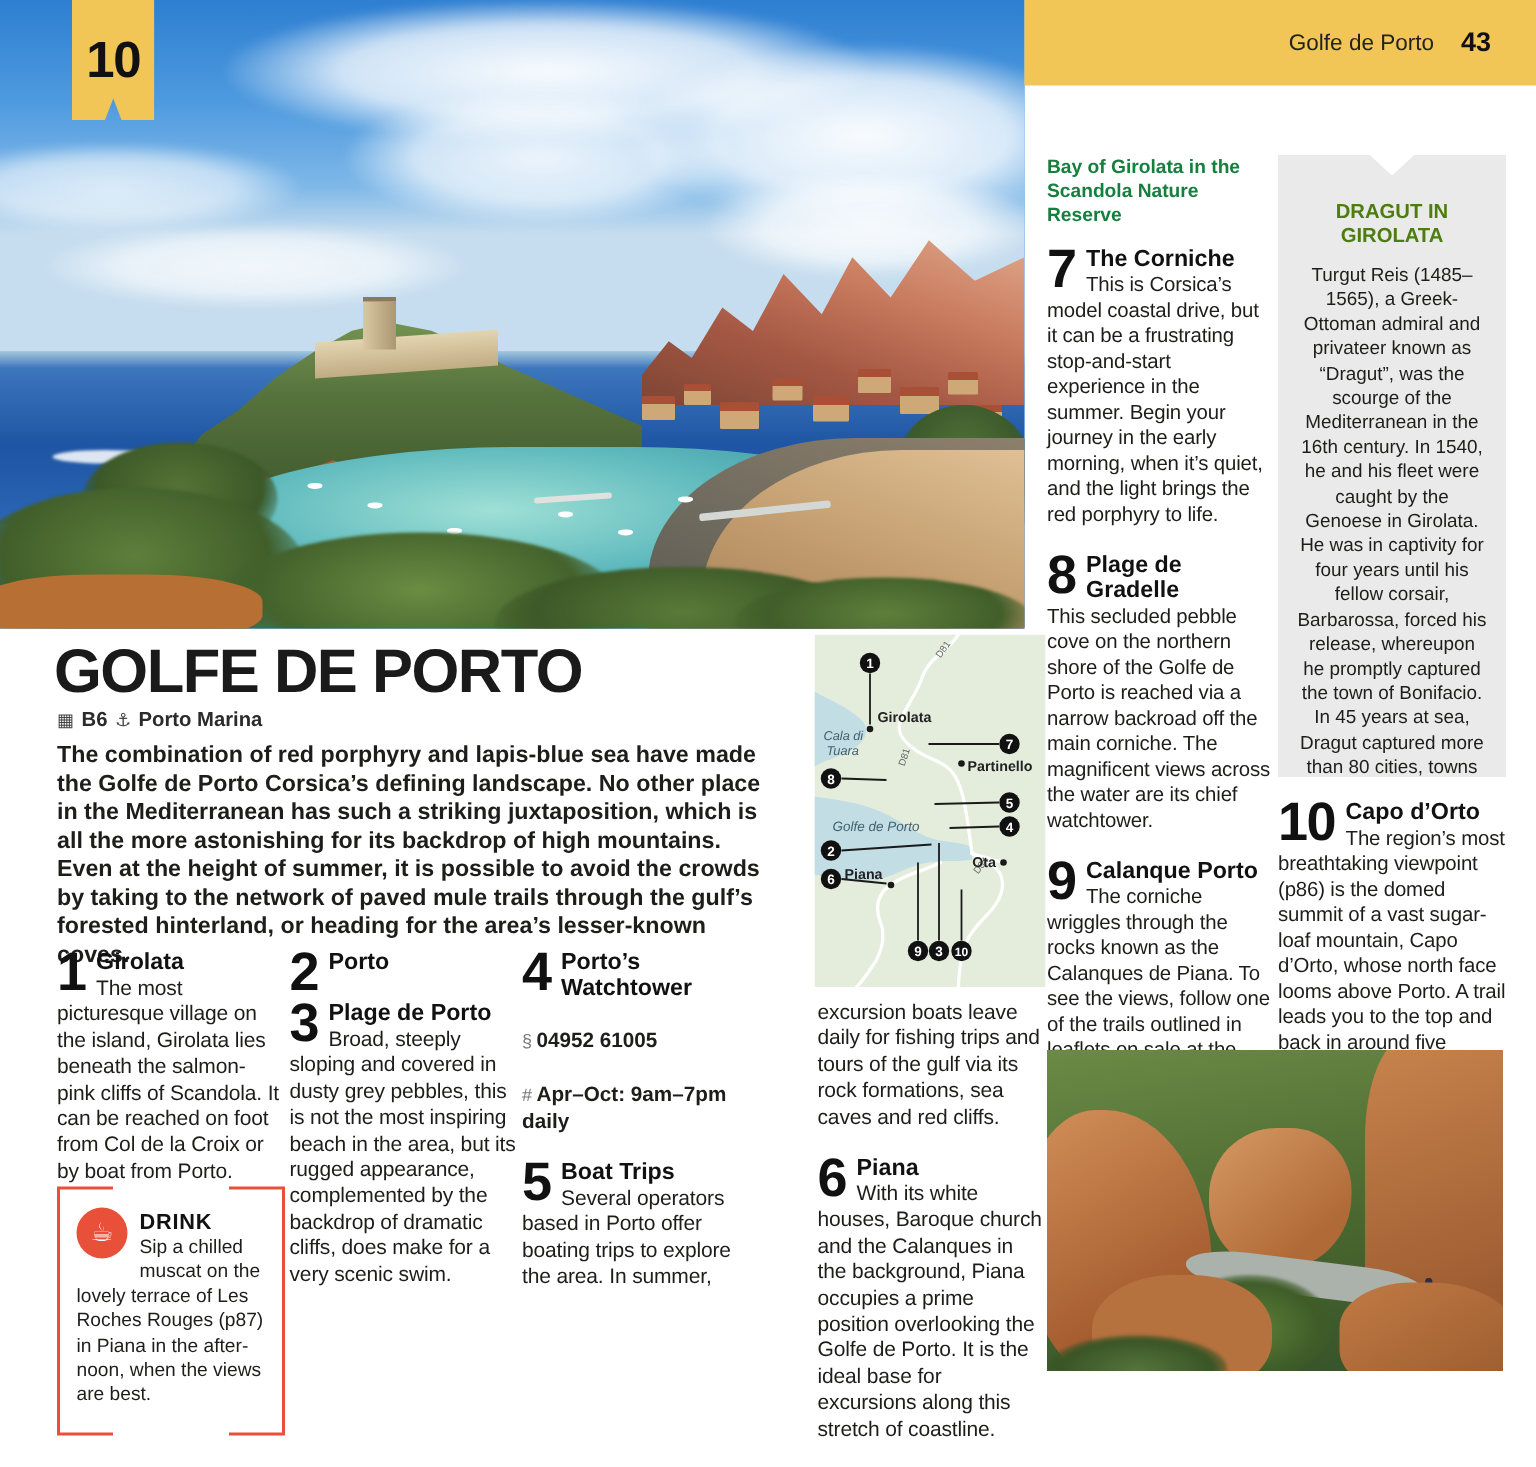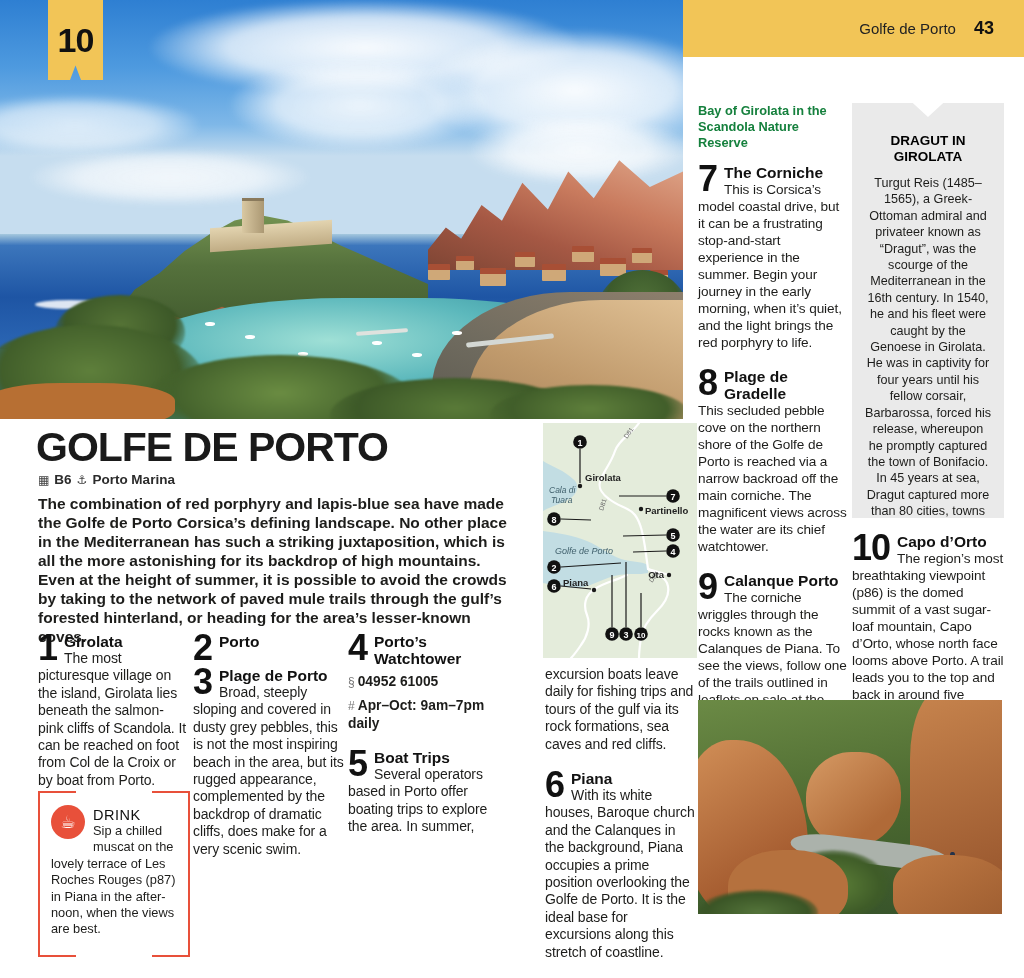--- a/index.html
+++ b/index.html
@@ -86,41 +86,41 @@
   .col{position:absolute;top:630px;}
   .col1{left:38px;width:150px;} .col2{left:193px;width:152px;} .col3{left:348px;width:152px;}
   .col4text{position:absolute;left:545px;top:666px;width:152px;}
   .colA{position:absolute;left:698px;top:103px;width:150px;}
   .colB-entry{position:absolute;left:852px;top:530px;width:152px;}
   .entry{margin:0 0 14px 0;}
   .num{float:left;font-size:36px;line-height:29px;font-weight:800;letter-spacing:-1px;margin:3px 7px 0 0;color:#111;}
   .etitle{display:block;font-size:15.5px;font-weight:700;line-height:17px;padding-top:3px;color:#111;}
   .ebody{margin:0;font-size:14px;line-height:17.4px;letter-spacing:-0.1px;}
   .colA .ebody,.colB-entry .ebody{font-size:13.6px;line-height:17px;}
-  .contact{margin:6px 0 0 0;font-size:13.8px;line-height:17px;font-weight:700;}
+  .contact{margin:18px 0 0 0;font-size:13.8px;line-height:17px;font-weight:700;}
   .ding{font-weight:400;color:#777;font-size:12px;margin-right:3px;}
   .cont-para{margin:0 0 14px 0;font-size:14px;line-height:17.4px;letter-spacing:-0.1px;}
   .photo-caption{margin:0 0 10px 0;font-size:12.8px;font-weight:700;line-height:16px;color:#15803d;}
 
   
   .drink{position:absolute;left:38px;top:791px;width:152px;height:166px;box-sizing:border-box;
        border-left:2px solid #e8503a;border-right:2px solid #e8503a;
        background:linear-gradient(90deg,#e8503a 0 24%,transparent 24% 76%,#e8503a 76% 100%) top/100% 2px no-repeat,
                   linear-gradient(90deg,#e8503a 0 24%,transparent 24% 76%,#e8503a 76% 100%) bottom/100% 2px no-repeat;
        padding:14px 11px 0 11px;}
   .drink-icon{width:34px;height:34px;border-radius:50%;background:#e8503a;color:#fff;float:left;
        margin:0 8px 2px 0;display:flex;align-items:center;justify-content:center;font-size:17px;}
-  .drink-label{font-size:14.5px;font-weight:400;letter-spacing:.5px;display:block;padding-top:2px;color:#111;}
+  .drink-label{font-size:14.5px;font-weight:700;letter-spacing:.5px;display:block;padding-top:2px;color:#111;}
   .drink-body{margin:0;font-size:12.8px;line-height:16.4px;}
 
   
   .dragut{position:absolute;left:852px;top:103px;width:152px;height:415px;background:#eaeaea;box-sizing:border-box;
        clip-path:polygon(0 0,40% 0,50% 14px,60% 0,100% 0,100% 100%,0 100%);
        padding:30px 13px 0 13px;text-align:center;}
-  .dragut-title{margin:0 0 10px 0;font-size:13.5px;font-weight:800;line-height:16px;color:#000000;}
+  .dragut-title{margin:0 0 10px 0;font-size:13.5px;font-weight:800;line-height:16px;color:#4d7c0f;}
   .dragut-body{margin:0;font-size:12.6px;line-height:16.4px;color:#1d1d1b;}
 
   
   .map{position:absolute;left:543px;top:423px;}
   .map text{font-family:"Liberation Sans","DejaVu Sans",sans-serif;}
 
   
   .photo-rocks{position:absolute;left:698px;top:700px;width:304px;height:214px;overflow:hidden;
        background:linear-gradient(170deg,#6b8a45 0%,#4a672f 55%,#35512a 100%);}
   .photo-rocks *{position:absolute;}

